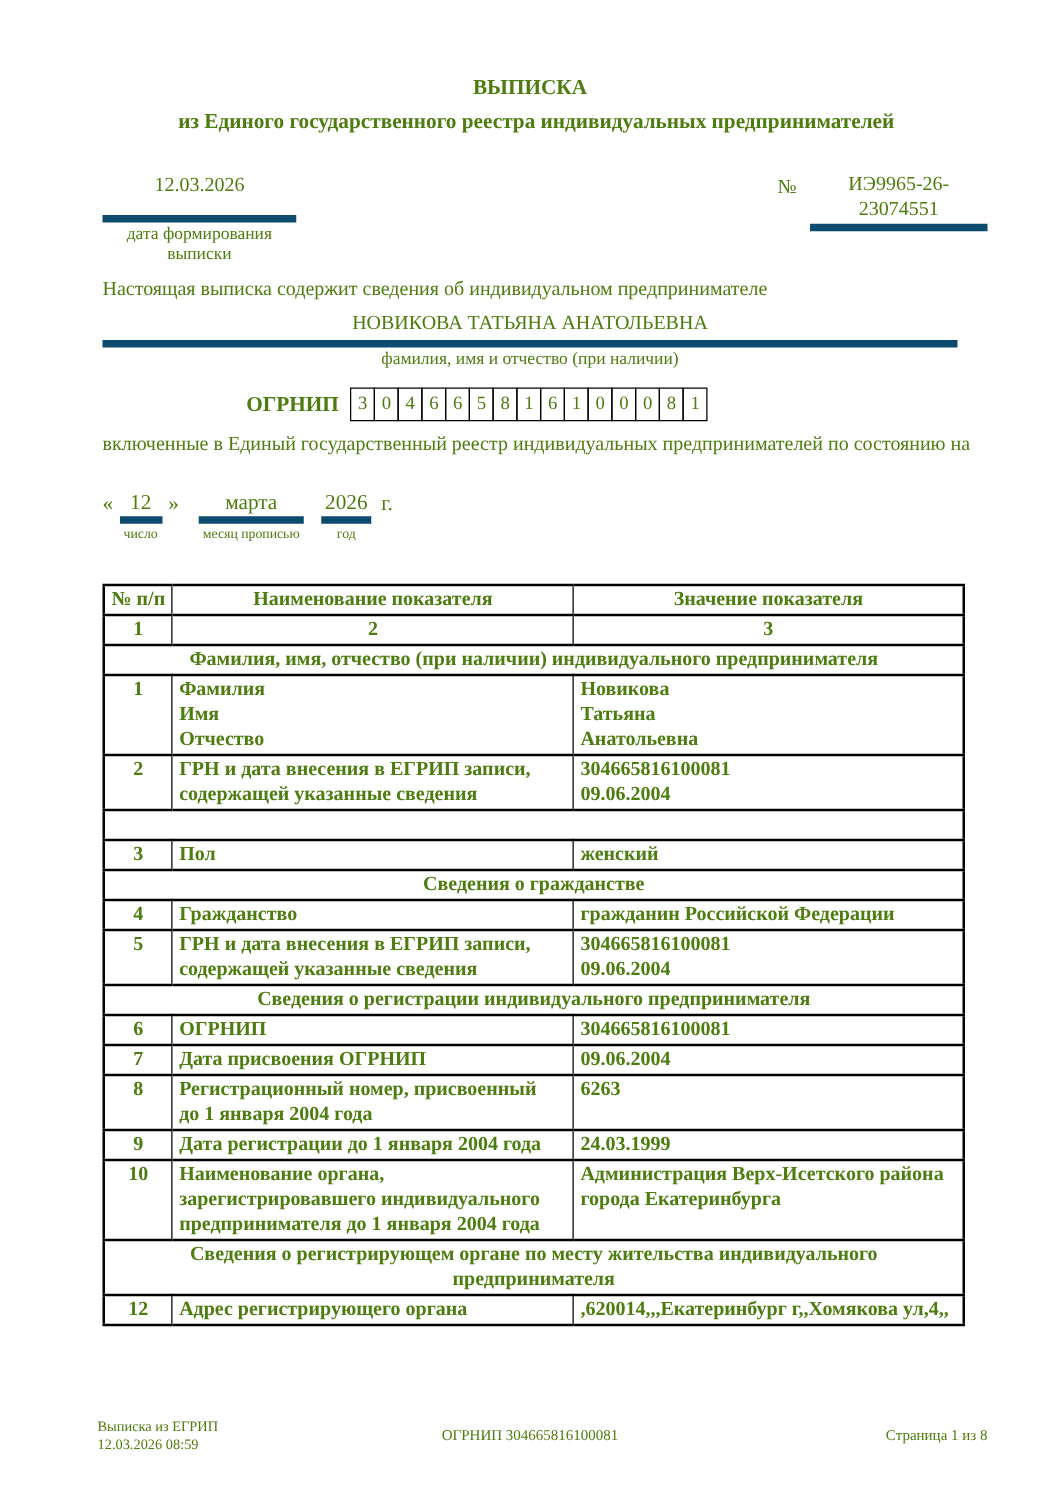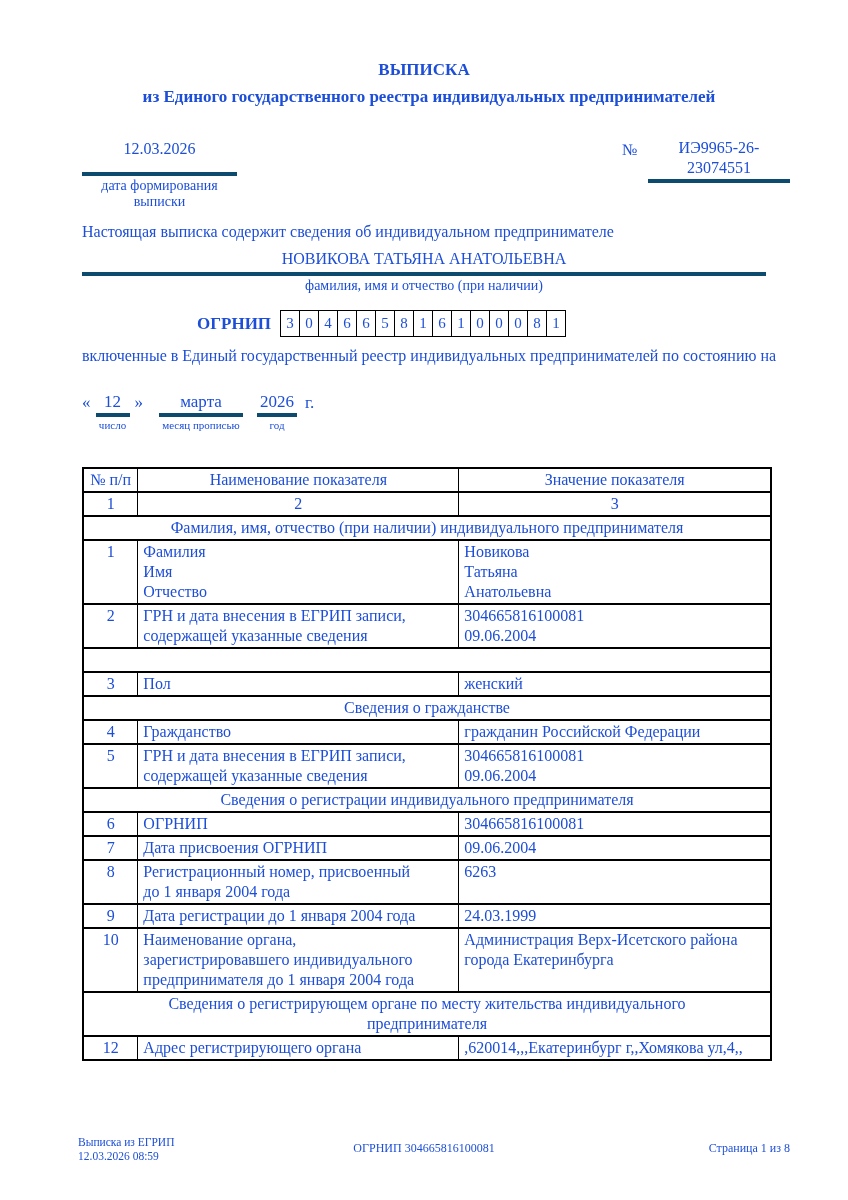--- a/index.html
+++ b/index.html
@@ -3,35 +3,35 @@
 <meta charset="utf-8">
 <style>
   * { box-sizing: border-box; }
   html, body { margin: 0; padding: 0; background: #ffffff; }
   .page {
     position: relative;
     width: 848px;
     height: 1200px;
     background: #ffffff;
     font-family: "Liberation Serif", "DejaVu Serif", serif;
-    color: #1d4ed8;
+    color: #4d7c0f;
     overflow: hidden;
   }
   .doc-title {
     position: absolute; top: 60px; left: 0; width: 100%;
     text-align: center; font-weight: bold; font-size: 17px;
   }
   .doc-subtitle {
     position: absolute; top: 87px; left: 0; width: 100%;
     text-align: center; font-weight: bold; font-size: 17px; padding-left: 10px;
   }
   .field { position: absolute; }
   .field-value {
     text-align: center; font-size: 16px; line-height: 20px;
-    border-bottom: 4px solid #0c4a6e;
+    border-bottom: 6px solid #0c4a6e;
   }
   .field-label { text-align: center; font-size: 14px; padding-top: 2px; }
   .date-field { left: 82px; top: 139px; width: 155px; }
   .date-field .field-value { padding-bottom: 13px; }
   .number-sign { position: absolute; left: 622px; top: 141px; font-size: 16px; }
   .number-field { left: 648px; top: 138px; width: 142px; }
   .number-field .field-value { white-space: pre-line; padding-bottom: 1px; }
   .intro-text { position: absolute; left: 82px; top: 223px; font-size: 16px; }
   .name-field { left: 82px; top: 249px; width: 684px; }
   .name-field .field-value { padding-bottom: 3px; }
@@ -65,21 +65,21 @@
   .asof-suffix { line-height: 21px; }
   table.indicators {
     position: absolute; left: 82px; top: 467px; width: 690px;
     border-collapse: collapse; font-size: 16px; line-height: 20px;
     border: 2px solid #000;
   }
   table.indicators td, table.indicators th {
     border-left: 1px solid #000; border-right: 1px solid #000;
     border-top: 2px solid #000; border-bottom: 2px solid #000;
     padding: 1px 5px; vertical-align: top; white-space: pre-line;
-    font-weight: normal;
+    font-weight: bold;
   }
   th.h-num, td.num-cell { width: 55px; text-align: center; }
   th.h-name, td.name-cell { width: 322px; }
   th.h-value, td.value-cell { width: 313px; }
   th.h-name, th.h-value, td.colnum-cell { text-align: center; }
   td.section-cell { text-align: center; font-weight: bold; }
   td.spacer-cell { height: 21px; }
   .footer-left {
     position: absolute; left: 78px; top: 1136px;
     font-size: 11.5px; line-height: 13.5px;

